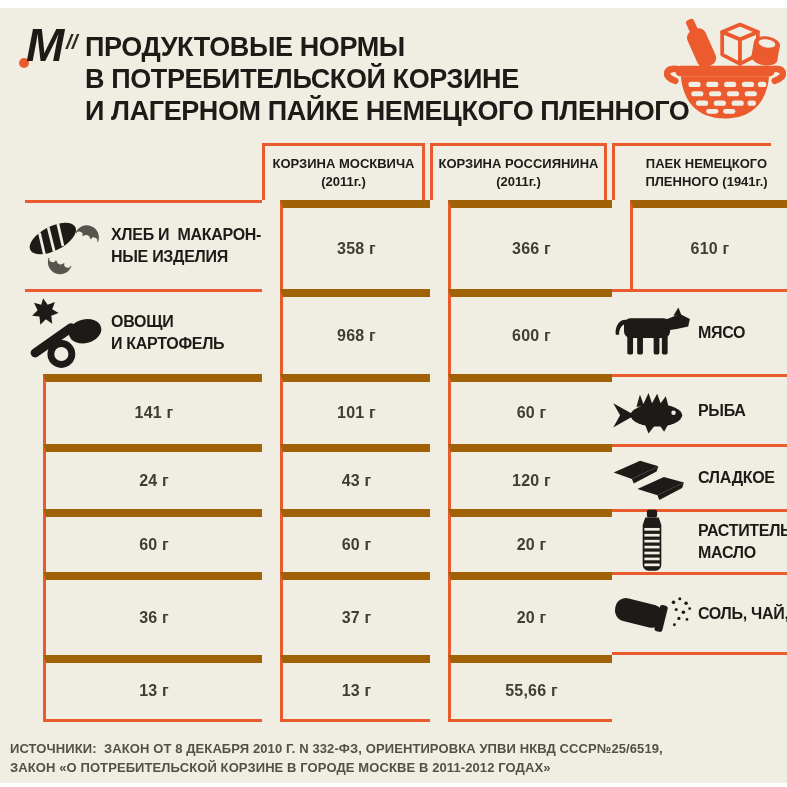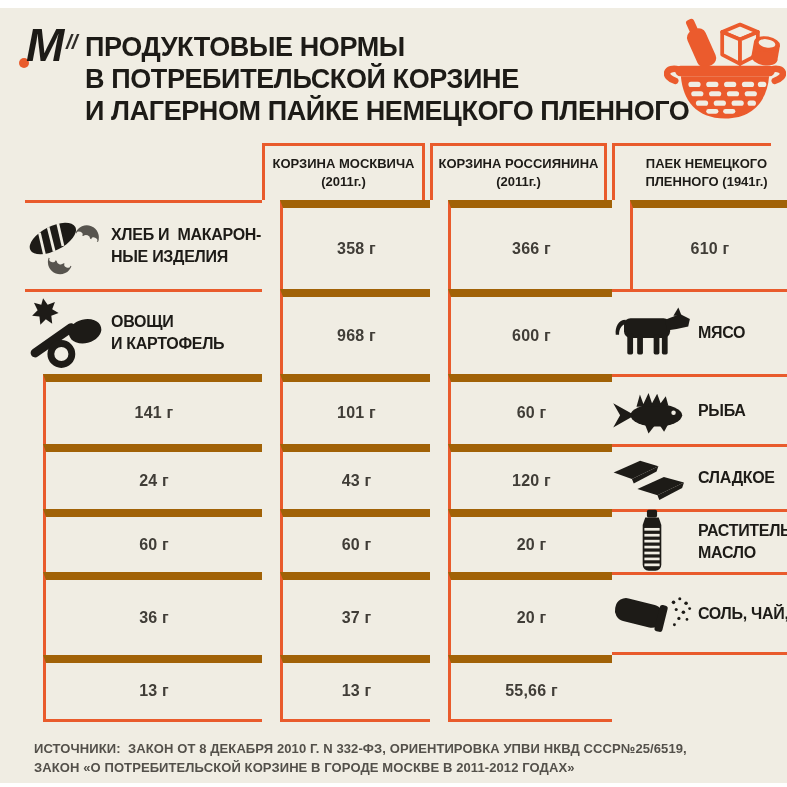--- a/index.html
+++ b/index.html
@@ -28,21 +28,21 @@
   .hc.box{border:3px solid #E95B2C;border-bottom:none;margin-right:5px;}
   .hc.last{margin-right:16px;border-right:none;padding-left:27px;}
   .lc{border-top:3px solid #E95B2C;display:flex;align-items:center;}
   .ic{width:92px;margin-left:-6px;display:flex;align-items:center;justify-content:center;flex-shrink:0;}
   .lt{font-size:16px;font-weight:bold;color:#1D1B17;line-height:1.35;letter-spacing:-0.3px;white-space:pre;}
   .vc{border-top:8px solid #a16207;border-left:3px solid #E95B2C;display:flex;align-items:center;
       justify-content:center;font-size:16px;font-weight:bold;color:#403D37;letter-spacing:0.2px;margin-left:18px;}
   .bb{border-bottom:3px solid #E95B2C;}
 
   
-  .footer{position:absolute;left:34px;top:739px;font-size:13px;font-weight:bold;color:#53504A;
+  .footer{position:absolute;left:10px;top:739px;font-size:13px;font-weight:bold;color:#53504A;
           line-height:19px;letter-spacing:0.1px;white-space:pre;}
 </style>
 </head>
 <body>
 
 <div class="page">
   <div class="canvas"></div>
 
   <div class="logo">
     <span class="logo-dot"></span>

